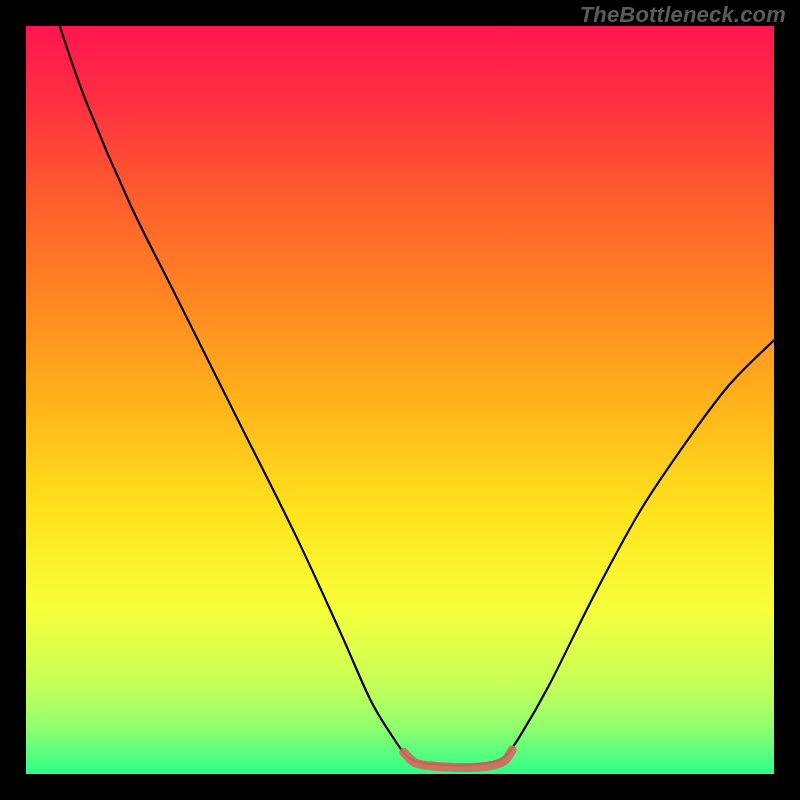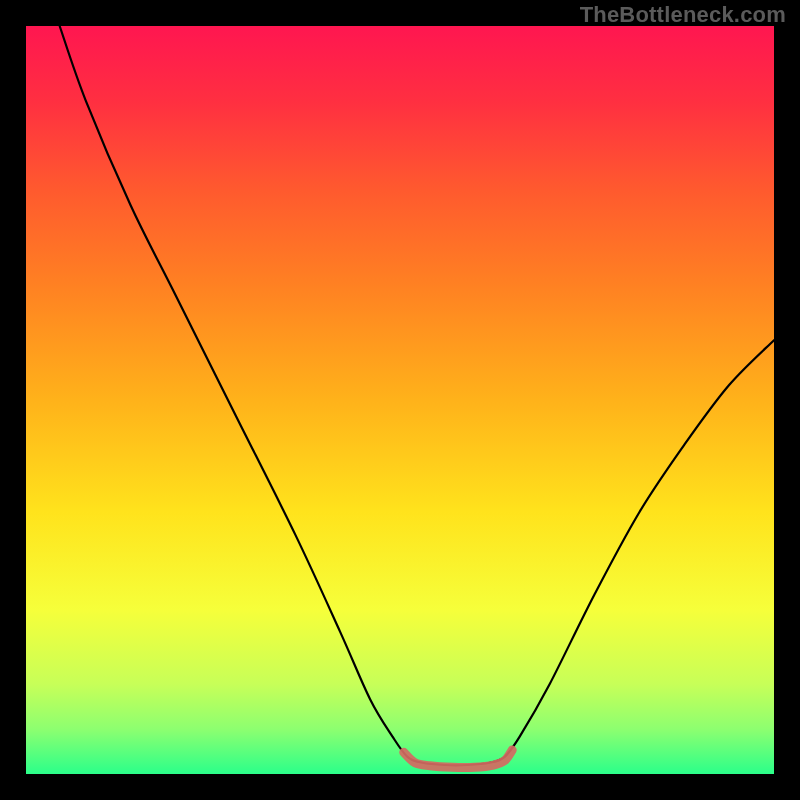--- a/index.html
+++ b/index.html
@@ -9,20 +9,21 @@
     height: 800px;
     background: #000;
     overflow: hidden;
     font-family: Arial, Helvetica, sans-serif;
   }
   .frame {
     position: relative;
     width: 800px;
     height: 800px;
     background: #000;
+    font-style: italic;
   }
   .watermark {
     position: absolute;
     top: 2px;
     right: 14px;
     color: #5b5b5b;
     font-size: 22px;
     font-weight: 600;
     letter-spacing: 0.2px;
     z-index: 5;

